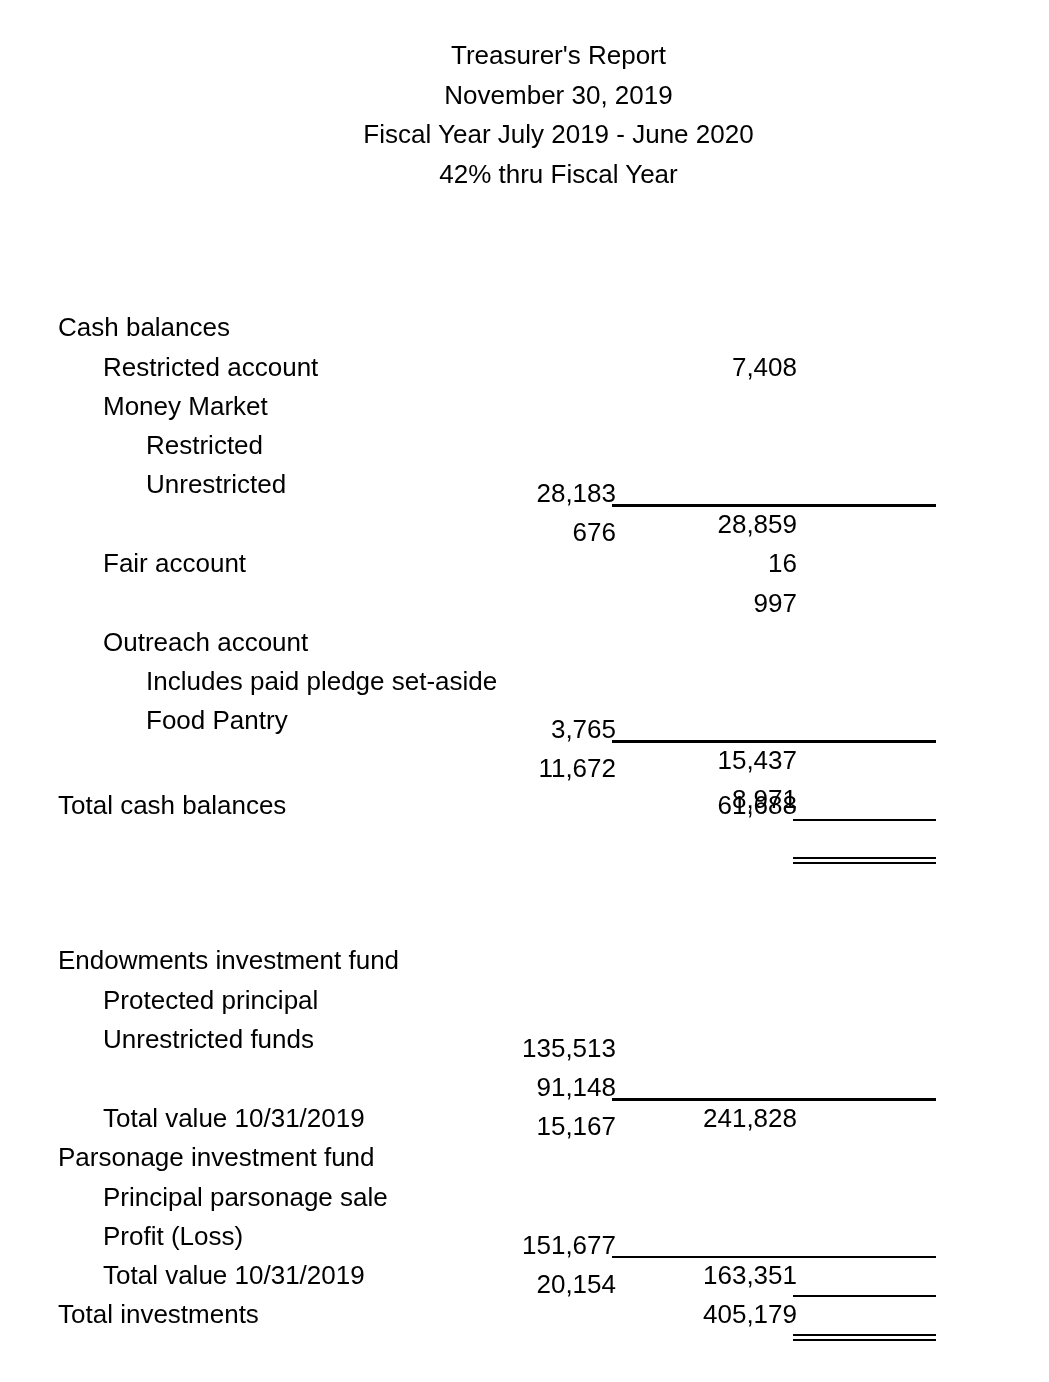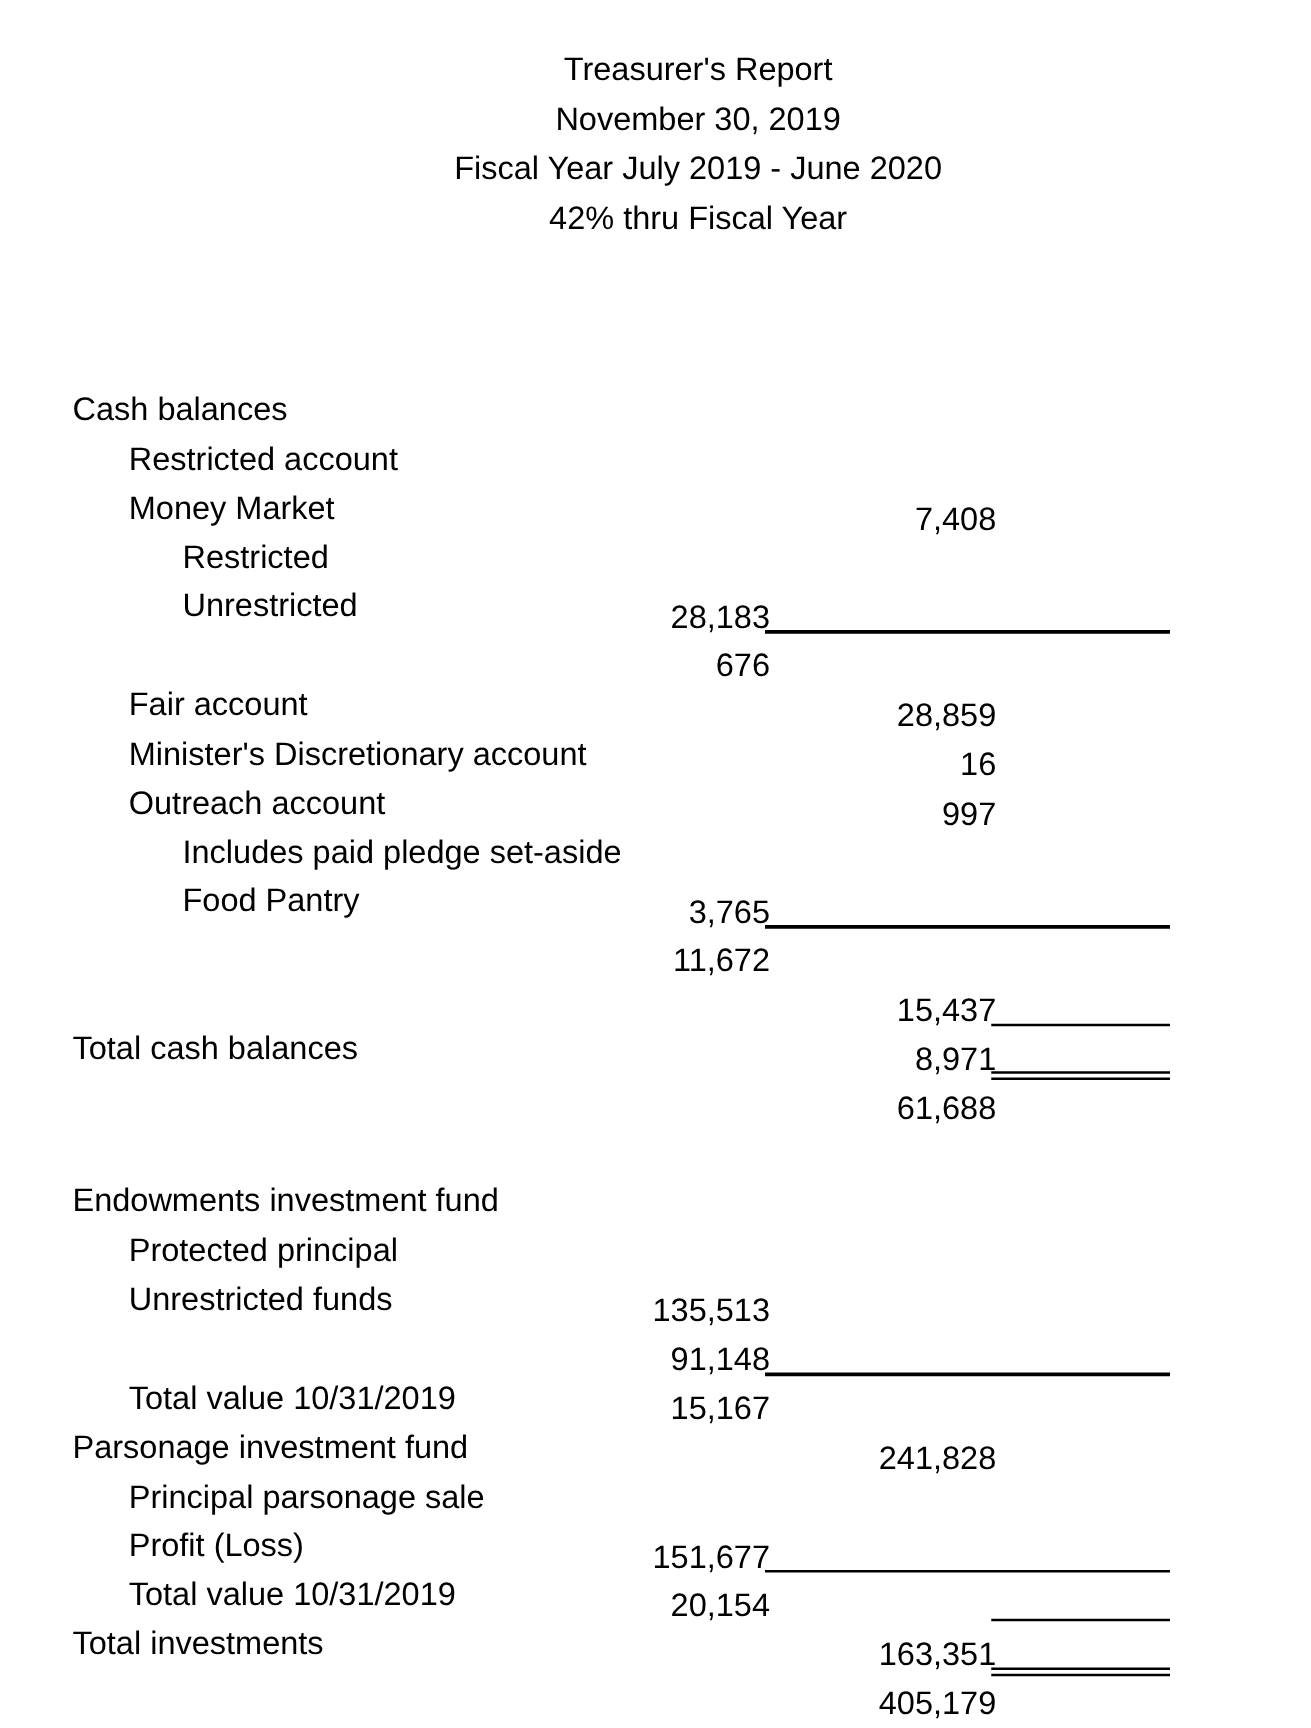--- a/index.html
+++ b/index.html
@@ -4,21 +4,21 @@
 <style>
   html, body { margin: 0; padding: 0; background: #ffffff; }
   body { width: 1049px; height: 1382px; position: relative; overflow: hidden;
          font-family: "Liberation Sans", "DejaVu Sans", sans-serif; color: #000; }
   .header { position: absolute; left: 0; width: 1117px; top: 36px; text-align: center; }
   .header div { font-size: 26px; line-height: 39.5px; }
   .row { position: absolute; left: 0; width: 926px; height: 39px; font-size: 26px; }
   .lbl { position: absolute; top: 0; white-space: nowrap; }
   .l0 { left: 58px; } .l1 { left: 103px; } .l2 { left: 146px; }
   .c1 { position: absolute; right: 310px; top: 0; text-align: right; margin-top: 48px; }
-  .c2 { position: absolute; right: 129px; top: 0; text-align: right; margin-top: 48px; }
+  .c2 { position: absolute; right: 129px; top: 0; text-align: right; }
   .rule { position: absolute; background: #000; }
 </style>
 </head>
 <body>
 
 <div class="header">
   <div>Treasurer's Report</div>
   <div>November 30, 2019</div>
   <div>Fiscal Year July 2019 - June 2020</div>
   <div>42% thru Fiscal Year</div>
@@ -44,21 +44,20 @@
 </div>
 <div class="rule" style="left:612px; width:324px; top:504px; height:3px"></div>
 <div class="row" style="top:509px">
   <span class="c2">28,859</span>
 </div>
 <div class="row" style="top:548px">
   <span class="lbl l1">Fair account</span>
   <span class="c2">16</span>
 </div>
 <div class="row" style="top:588px">
-  <span class="lbl l1">Minister's Discretionary account</span>
   <span class="c2">997</span>
 </div>
 <div class="row" style="top:627px">
   <span class="lbl l1">Outreach account</span>
 </div>
 <div class="row" style="top:666px">
   <span class="lbl l2">Includes paid pledge set-aside</span>
   <span class="c1">3,765</span>
 </div>
 <div class="row" style="top:705px">
@@ -66,21 +65,21 @@
   <span class="c1">11,672</span>
 </div>
 <div class="rule" style="left:612px; width:324px; top:740px; height:3px"></div>
 <div class="row" style="top:745px">
   <span class="c2">15,437</span>
 </div>
 <div class="row" style="top:784px">
   <span class="c2">8,971</span>
 </div>
 <div class="rule" style="left:793px; width:143px; top:819px; height:2px"></div>
-<div class="row" style="top:823px">
+<div class="row" style="top:790px">
   <span class="lbl l0">Total cash balances</span>
   <span class="c2">61,688</span>
 </div>
 <div class="rule" style="left:793px; width:143px; top:857px; height:2px"></div>
 <div class="rule" style="left:793px; width:143px; top:862px; height:2px"></div>
 
 <div class="row" style="top:945px">
   <span class="lbl l0">Endowments investment fund</span>
 </div>
 <div class="row" style="top:985px">

